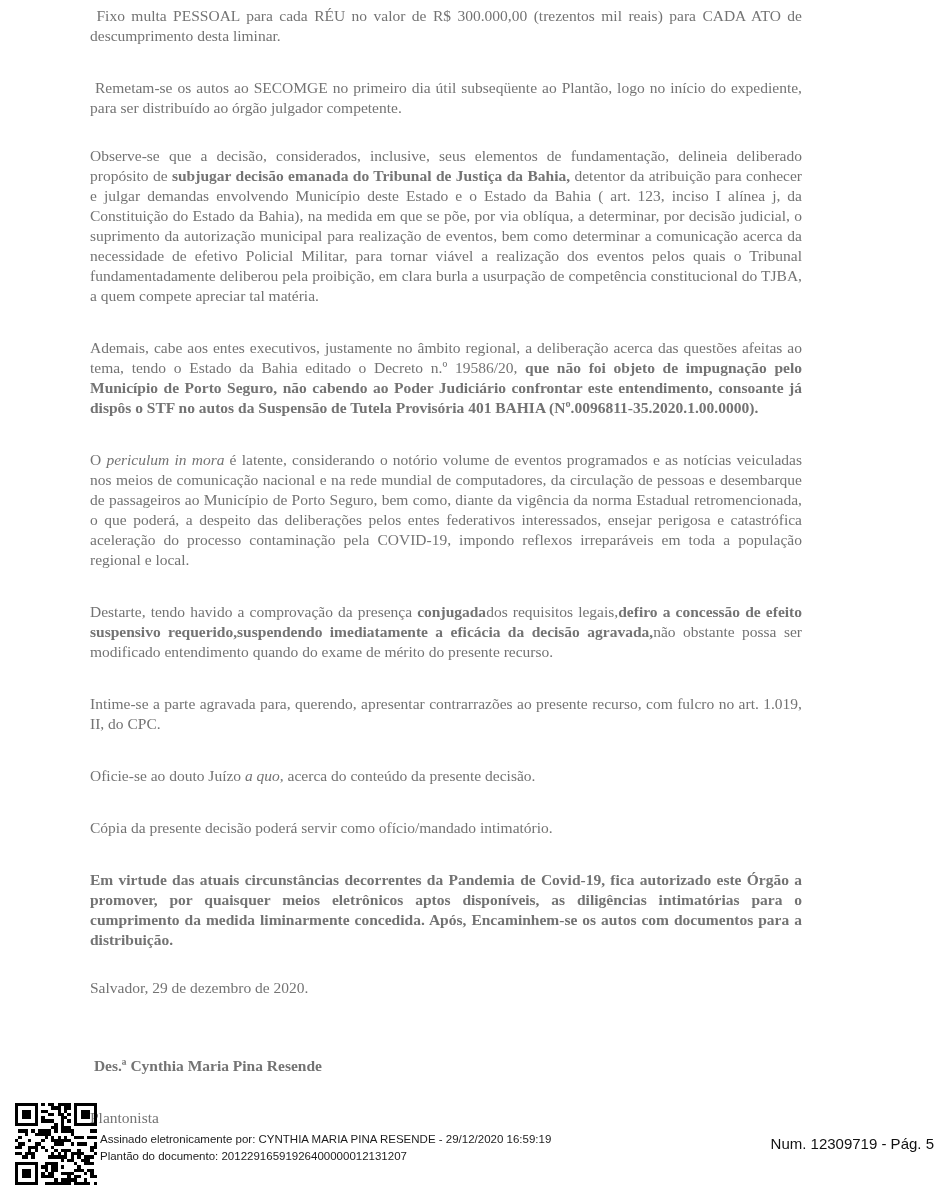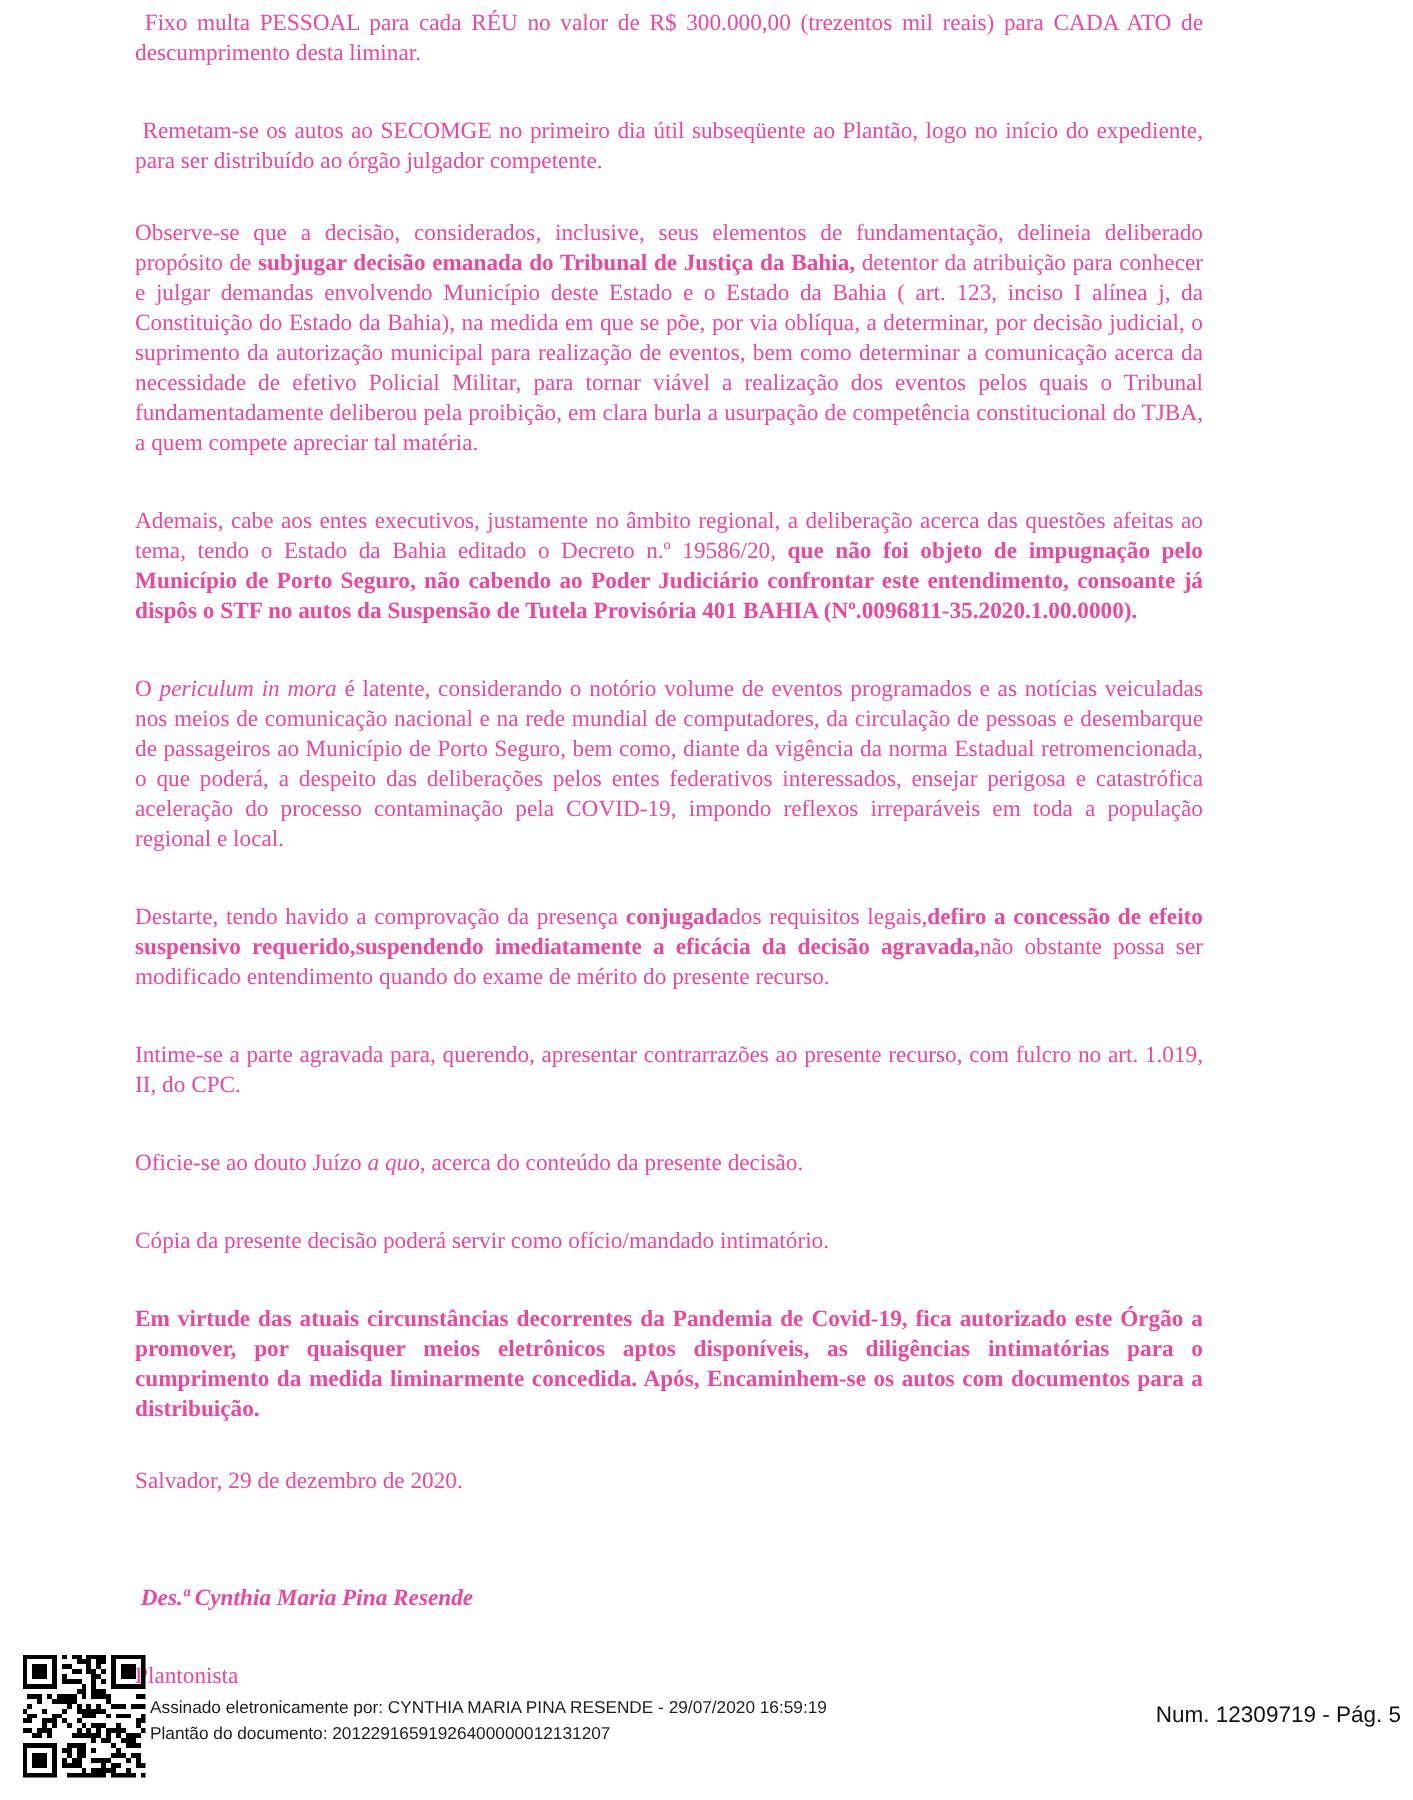--- a/index.html
+++ b/index.html
@@ -13,27 +13,27 @@
   .page {
     position: absolute; inset: 0;
     background: #ffffff;
   }
   .doc-body {
     position: absolute;
     left: 90px; top: 6px; width: 712px;
     font-size: 15.5px; line-height: 20px;
     text-align: justify;
     white-space: pre-wrap;
-    color: #ec4899;
+    color: #737373;
   }
   .para { margin: 0; }
   .sp-first  { margin-top: 0; }
   .sp-normal { margin-top: 32px; }
   .sp-large  { margin-top: 28px; }
-  .sp-xlarge { margin-top: 58px; font-style: italic; }
+  .sp-xlarge { margin-top: 58px; }
   .b { font-weight: bold; }
   .i { font-style: italic; font-family: Liberation Serif, serif; }
   .footer {
     position: absolute; left: 15px; top: 1103px;
     display: flex; align-items: flex-start;
   }
   .qr-wrap { width: 82px; height: 82px; flex: 0 0 auto; }
   .qr-wrap svg { width: 82px; height: 82px; display: block; }
   .footer-lines {
     font-family: "Liberation Sans", sans-serif;
@@ -356,20 +356,20 @@
           <rect x="16" y="24" width="1" height="1"></rect>
           <rect x="18" y="24" width="1" height="1"></rect>
           <rect x="19" y="24" width="1" height="1"></rect>
           <rect x="20" y="24" width="1" height="1"></rect>
           <rect x="21" y="24" width="1" height="1"></rect>
           <rect x="22" y="24" width="1" height="1"></rect>
           <rect x="24" y="24" width="1" height="1"></rect>
         </svg>
     </div>
     <div class="footer-lines">
-      <div>Assinado eletronicamente por: CYNTHIA MARIA PINA RESENDE - 29/07/2020 16:59:19</div>
+      <div>Assinado eletronicamente por: CYNTHIA MARIA PINA RESENDE - 29/12/2020 16:59:19</div>
       <div>Plantão do documento: 20122916591926400000012131207</div>
     </div>
   </div>
 
   <div class="page-ref">Num. 12309719 - Pág. 5</div>
 
 </div>
 
 </body></html>

